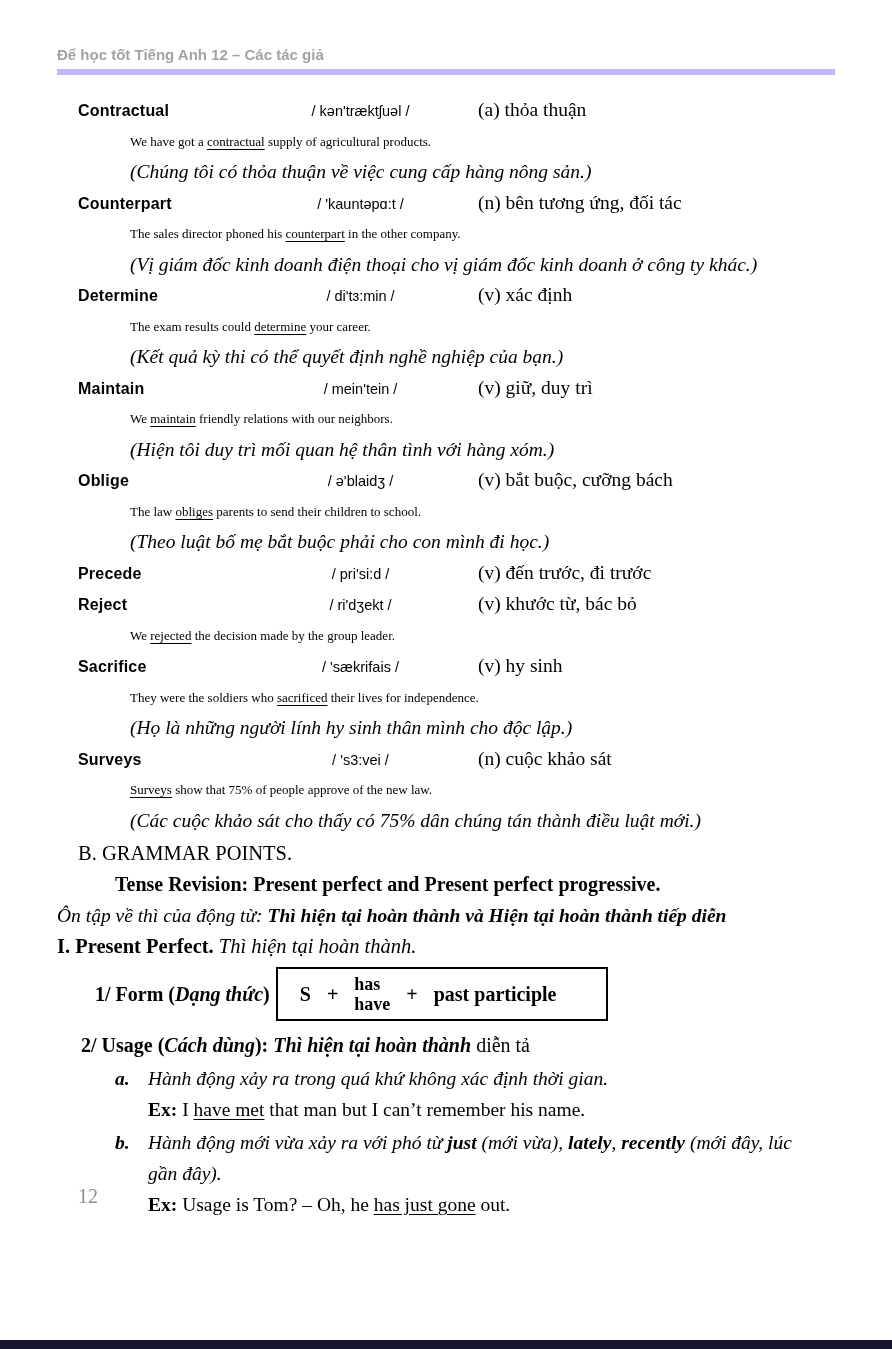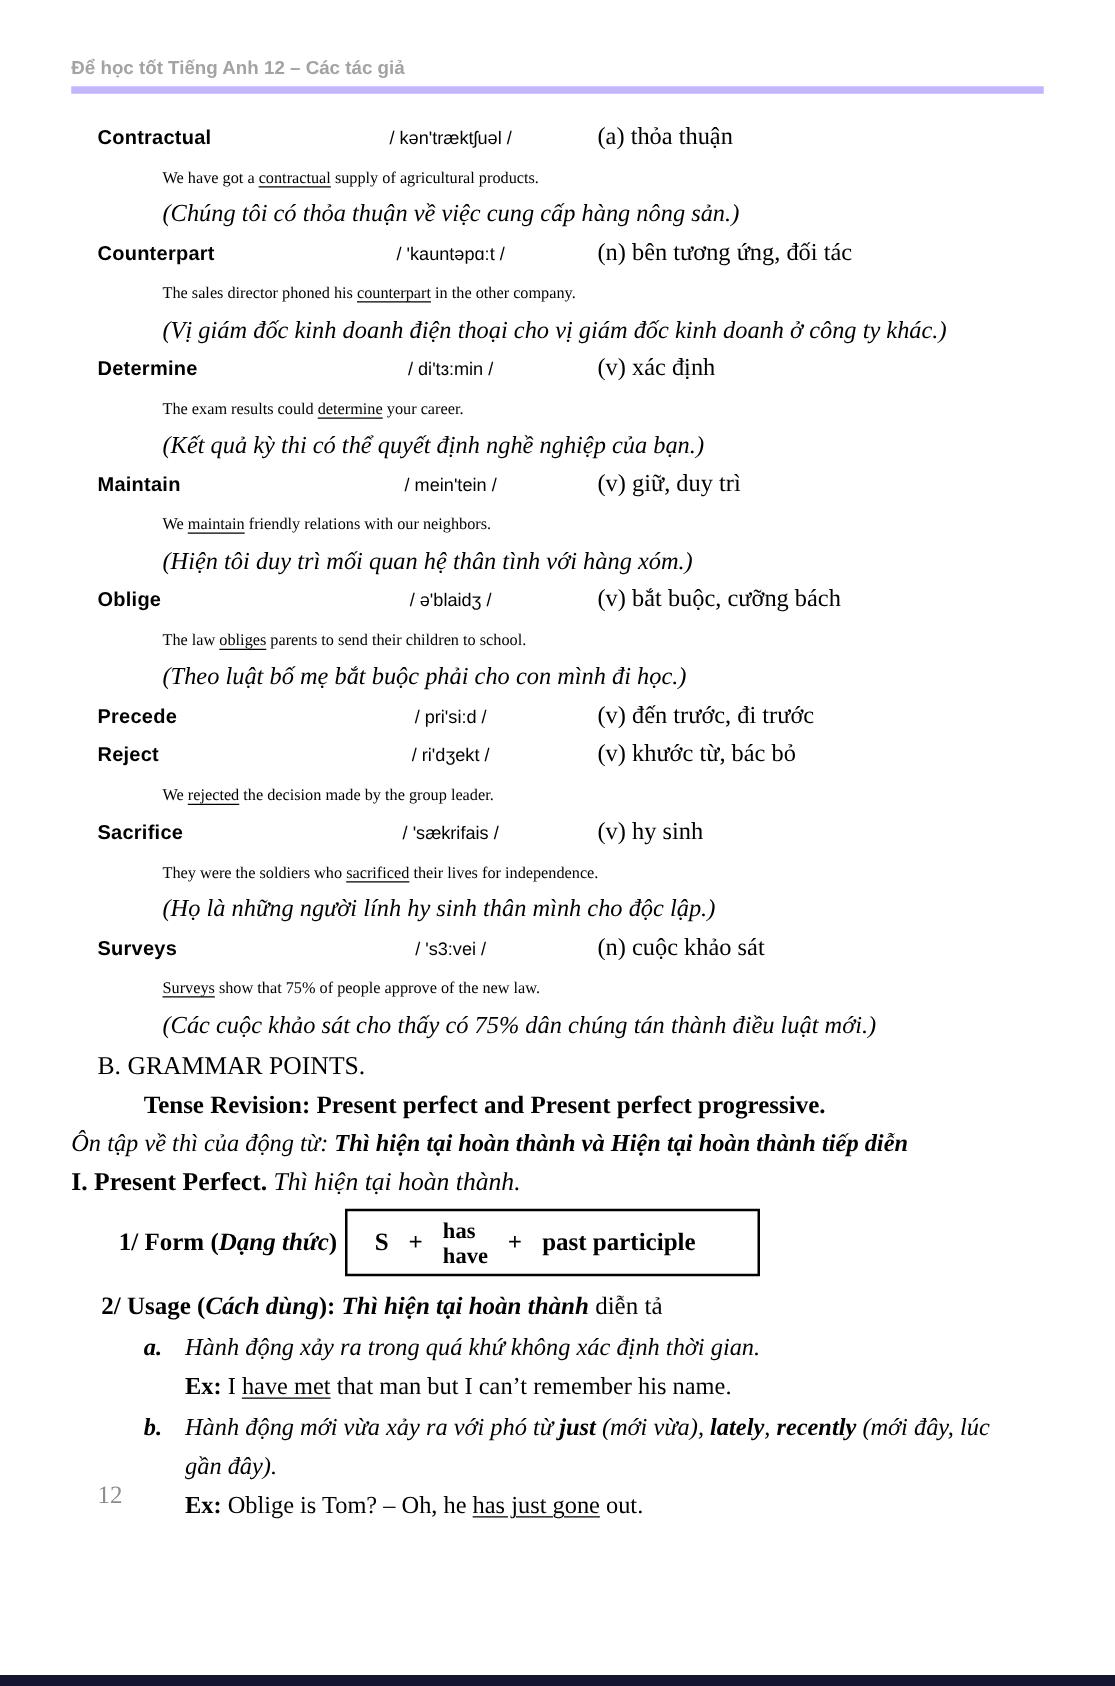--- a/index.html
+++ b/index.html
@@ -202,19 +202,19 @@
     <div class="litem">
       <span class="lmark">a.</span>
       <span class="ltext">Hành động xảy ra trong quá khứ không xác định thời gian.</span>
     </div>
     <div class="lex"><span class="b">Ex:</span><span> I </span><span class="u">have met</span><span> that man but I can’t remember his name.</span></div>
 
     <div class="litem">
       <span class="lmark">b.</span>
       <span class="ltext"><span>Hành động mới vừa xảy ra với phó từ </span><span class="bi">just</span><span> (mới vừa), </span><span class="bi">lately</span><span>, </span><span class="bi">recently</span><span> (mới đây, lúc gần đây).</span></span>
     </div>
-    <div class="lex"><span class="b">Ex:</span><span> Oblige is Tom? – Oh, he </span><span class="u">has just gone</span><span> out.</span></div>
+    <div class="lex"><span class="b">Ex:</span><span> Usage is Tom? – Oh, he </span><span class="u">has just gone</span><span> out.</span></div>
   </div>
 
 </div>
 
 <div class="pagenum">12</div>
 <div class="bottombar"></div>
 
 </body></html>

